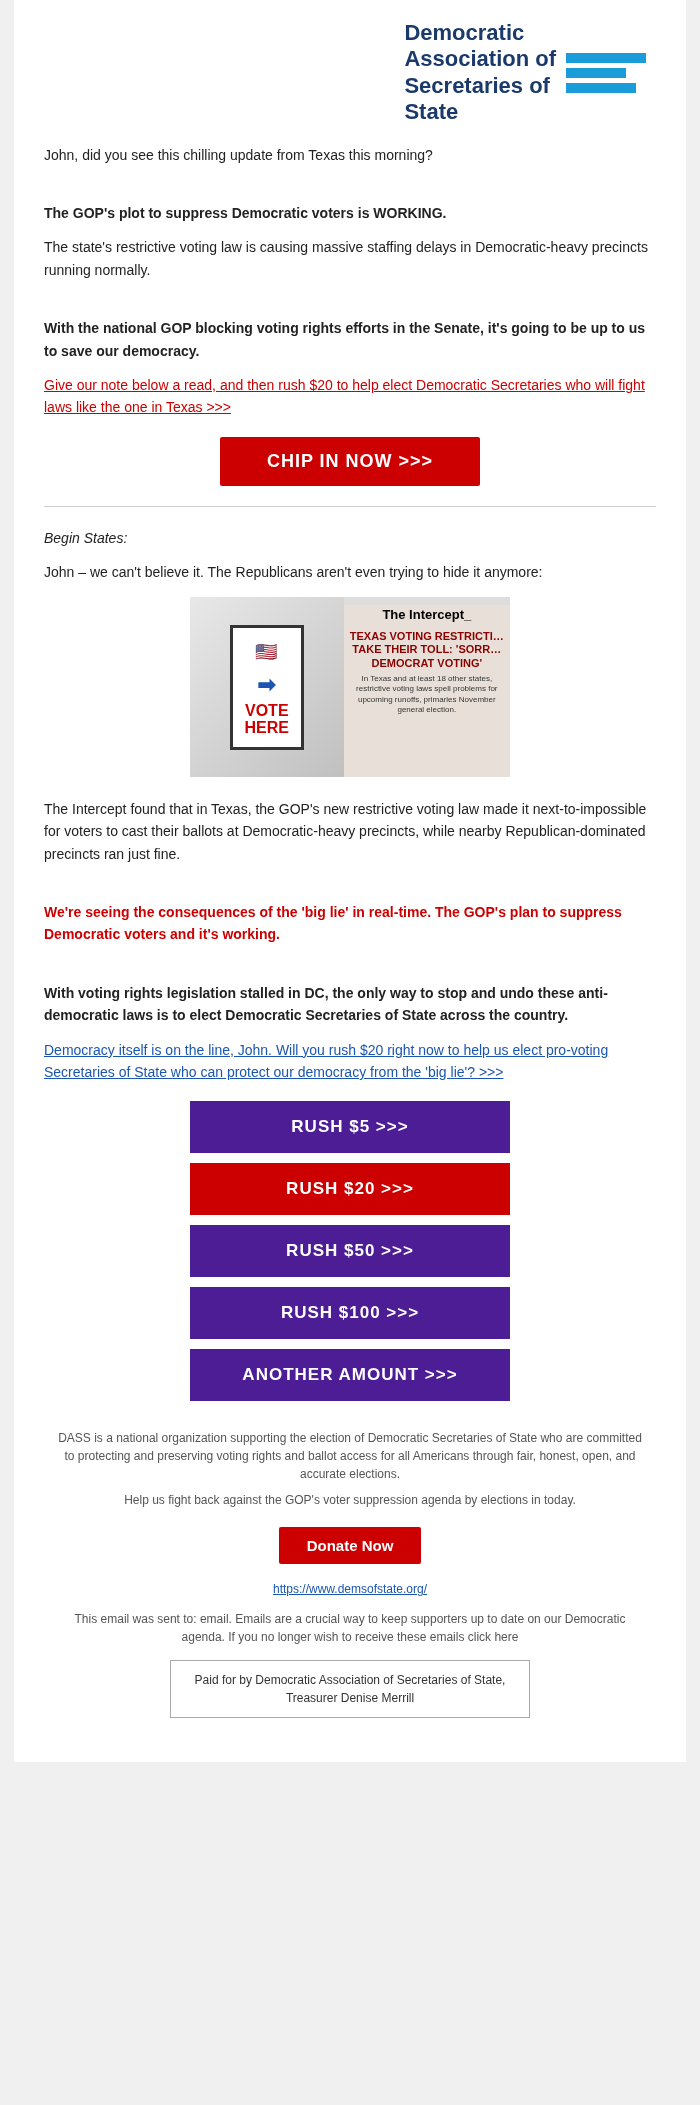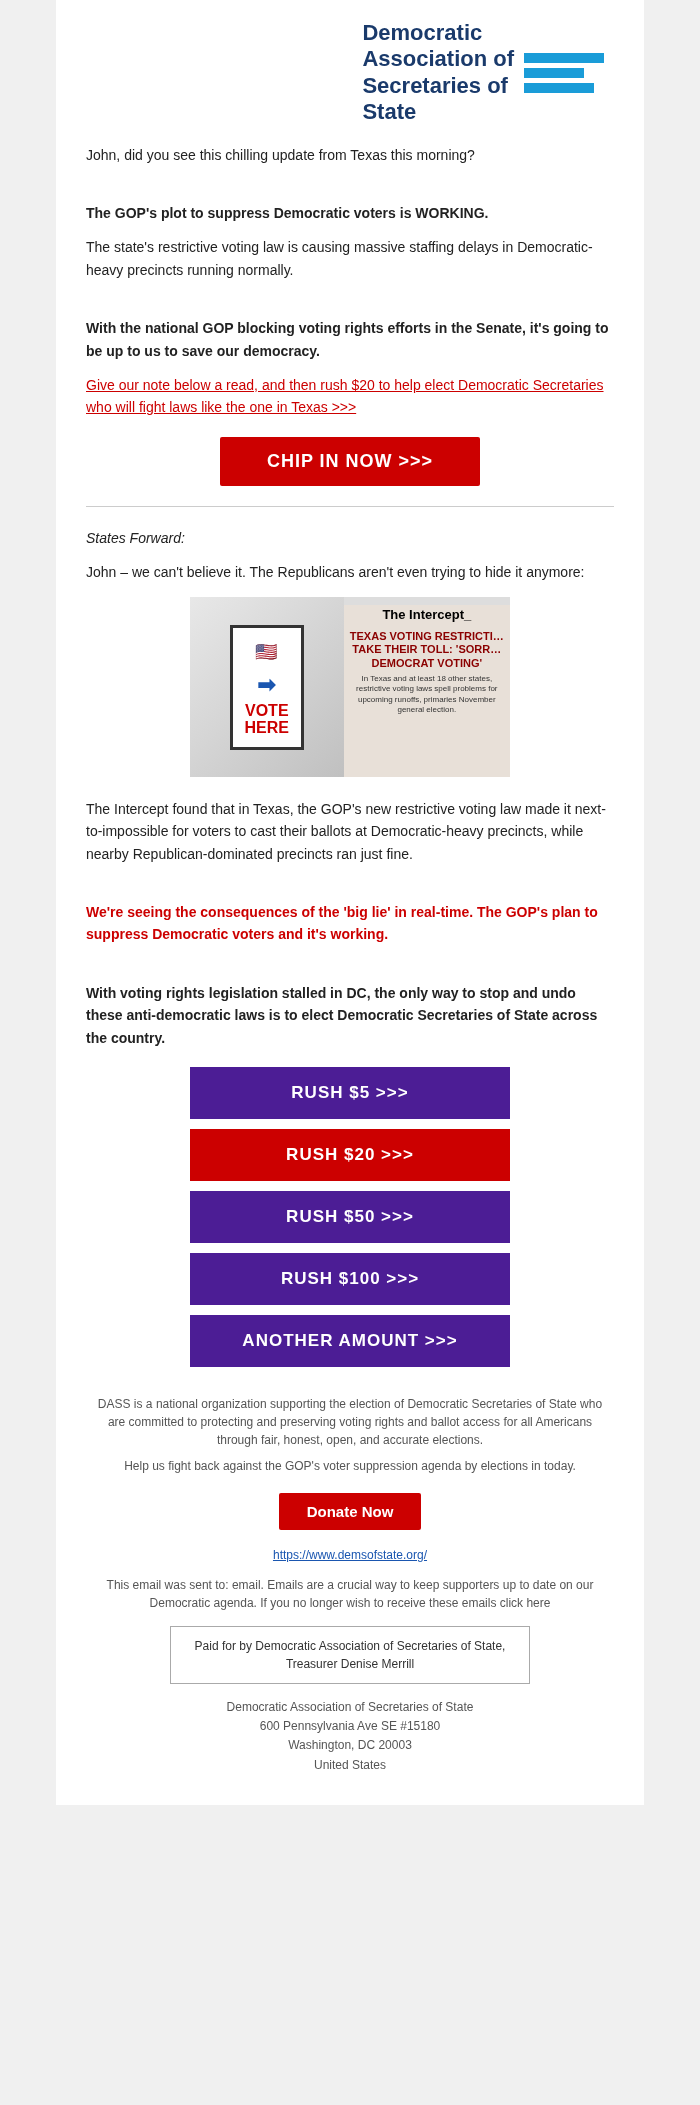--- a/index.html
+++ b/index.html
@@ -5,21 +5,21 @@
     * { margin: 0; padding: 0; box-sizing: border-box; }
     body {
       font-family: Arial, sans-serif;
       font-size: 14px;
       color: #222;
       background: #f0f0f0;
       display: flex;
       justify-content: center;
     }
     .email-wrapper {
-      width: 588px;
+      width: 672px;
       background: #fff;
       padding: 20px 20px 20px 20px;
     }
     .header {
       display: flex;
       justify-content: flex-end;
       margin-bottom: 18px;
       padding-right: 20px;
     }
     .logo-container {
@@ -255,21 +255,21 @@
     <p>
       <a class="red-link" href="#">Give our note below a read, and then rush $20 to help elect Democratic Secretaries who will fight laws like the one in Texas &gt;&gt;&gt;</a>
     </p>
 
     <div style="text-align:center; margin: 16px 0;">
       <button class="chip-in-btn">CHIP IN NOW &gt;&gt;&gt;</button>
     </div>
 
     <hr class="divider">
 
-    <span class="forward-label">States Forward:</span>
+    <span class="forward-label">Begin States:</span>
 
     <p>John – we can't believe it. The Republicans aren't even trying to hide it anymore:</p>
 
     <div class="article-image-container">
       <div class="article-image">
         <div class="article-img-left">
           <div class="vote-sign">
             <div class="vote-sign-flag">🇺🇸</div>
             <div class="vote-sign-arrow">➡</div>
             <div class="vote-sign-text">VOTE<br>HERE</div>
@@ -282,20 +282,23 @@
         </div>
       </div>
     </div>
 
     <p>The Intercept found that in Texas, the GOP's new restrictive voting law made it next-to-impossible for voters to cast their ballots at Democratic-heavy precincts, while nearby Republican-dominated precincts ran just fine.</p>
 
     <p class="red-text bold">We're seeing the consequences of the 'big lie' in real-time. The GOP's plan to suppress Democratic voters and it's working.</p>
 
     <p class="bold">With voting rights legislation stalled in DC, the only way to stop and undo these anti-democratic laws is to elect Democratic Secretaries of State across the country.</p>
 
+    <p>
+      <a class="blue-link" href="#">Democracy itself is on the line, John. Will you rush $20 right now to help us elect pro-voting Secretaries of State who can protect our democracy from the 'big lie'? &gt;&gt;&gt;</a>
+    </p>
 
     <div style="margin: 18px 0;">
       <button class="rush-btn rush-dark">RUSH $5 &gt;&gt;&gt;</button>
       <button class="rush-btn rush-red">RUSH $20 &gt;&gt;&gt;</button>
       <button class="rush-btn rush-dark">RUSH $50 &gt;&gt;&gt;</button>
       <button class="rush-btn rush-dark">RUSH $100 &gt;&gt;&gt;</button>
       <button class="rush-btn rush-dark">ANOTHER AMOUNT &gt;&gt;&gt;</button>
     </div>
 
     <div class="footer-section">
@@ -307,22 +310,16 @@
       <p style="margin-top: 6px;">
         <a class="footer-link" href="#">https://www.demsofstate.org/</a>
       </p>
       <p style="margin-top: 10px;">This email was sent to: email. Emails are a crucial way to keep supporters up to date on our Democratic agenda. If you no longer wish to receive these emails click here</p>
 
       <div class="paid-for-box">
         <span>Paid for by Democratic Association of Secretaries of State,</span><br>
         <span>Treasurer Denise Merrill</span>
       </div>
 
-      <div class="address-block">
-        <span>Democratic Association of Secretaries of State</span><br>
-        <span>600 Pennsylvania Ave SE #15180</span><br>
-        <span>Washington, DC 20003</span><br>
-        <span>United States</span>
-      </div>
     </div>
 
   </div>
 </div>
 
 </body></html>

